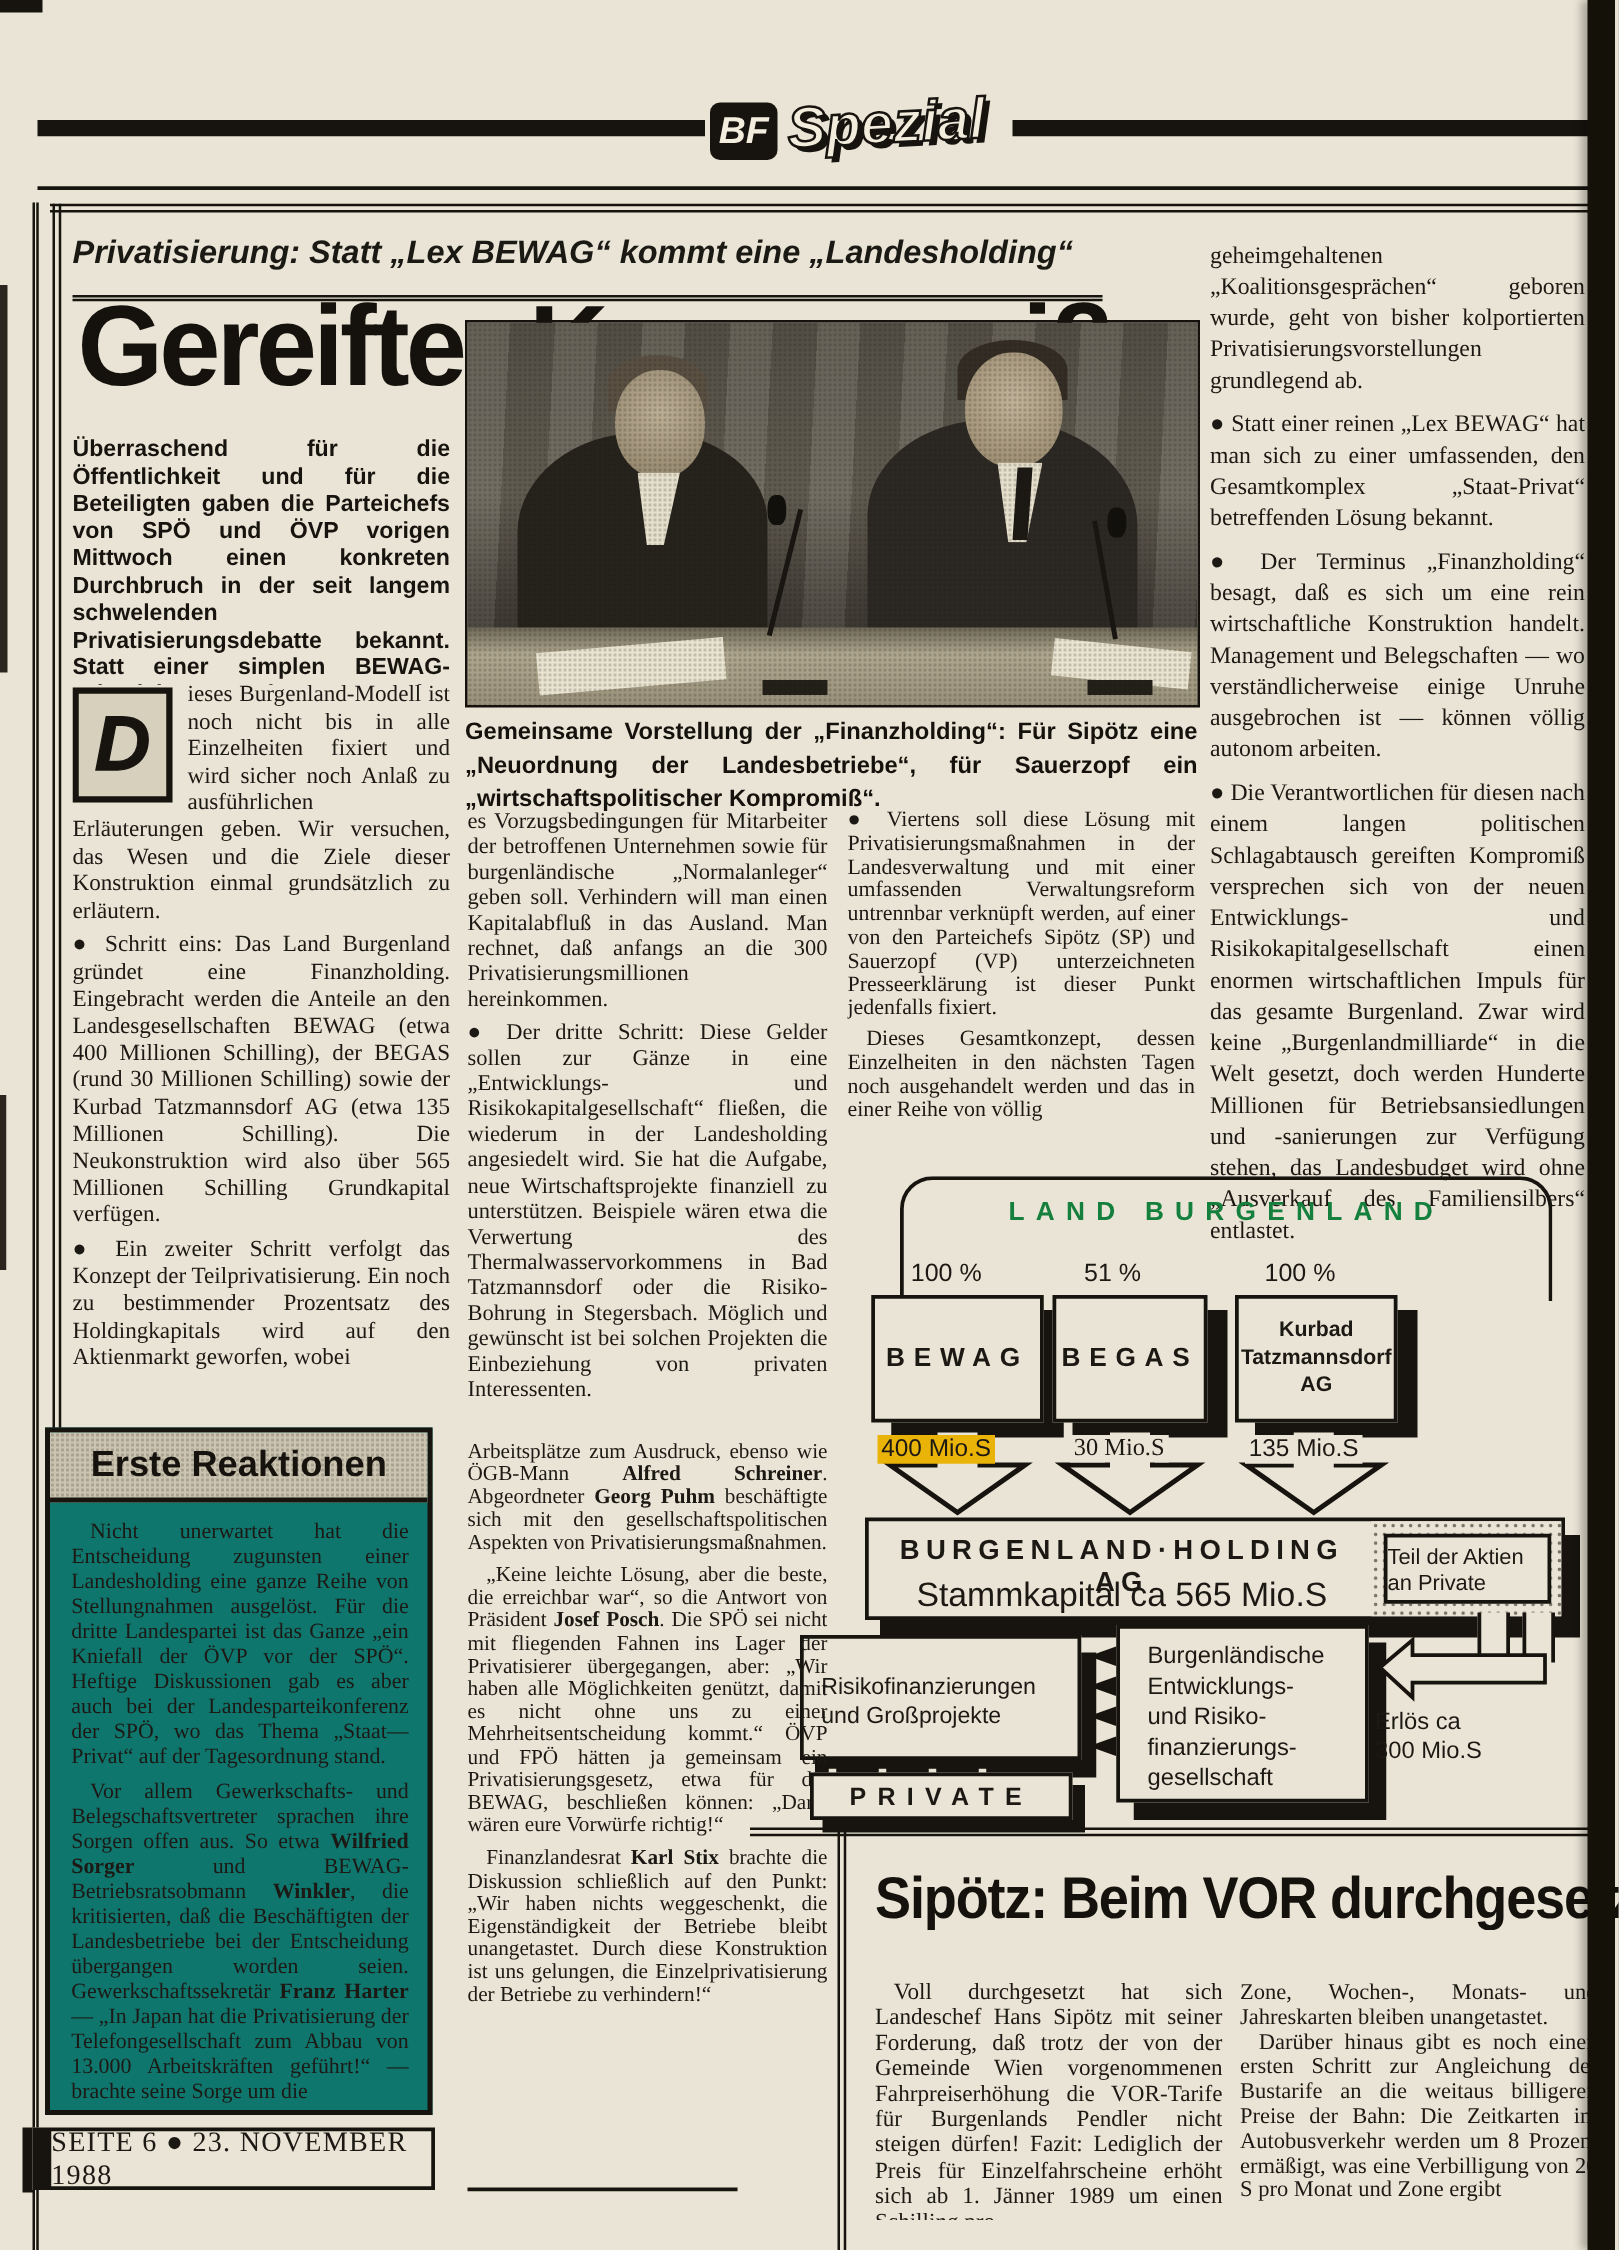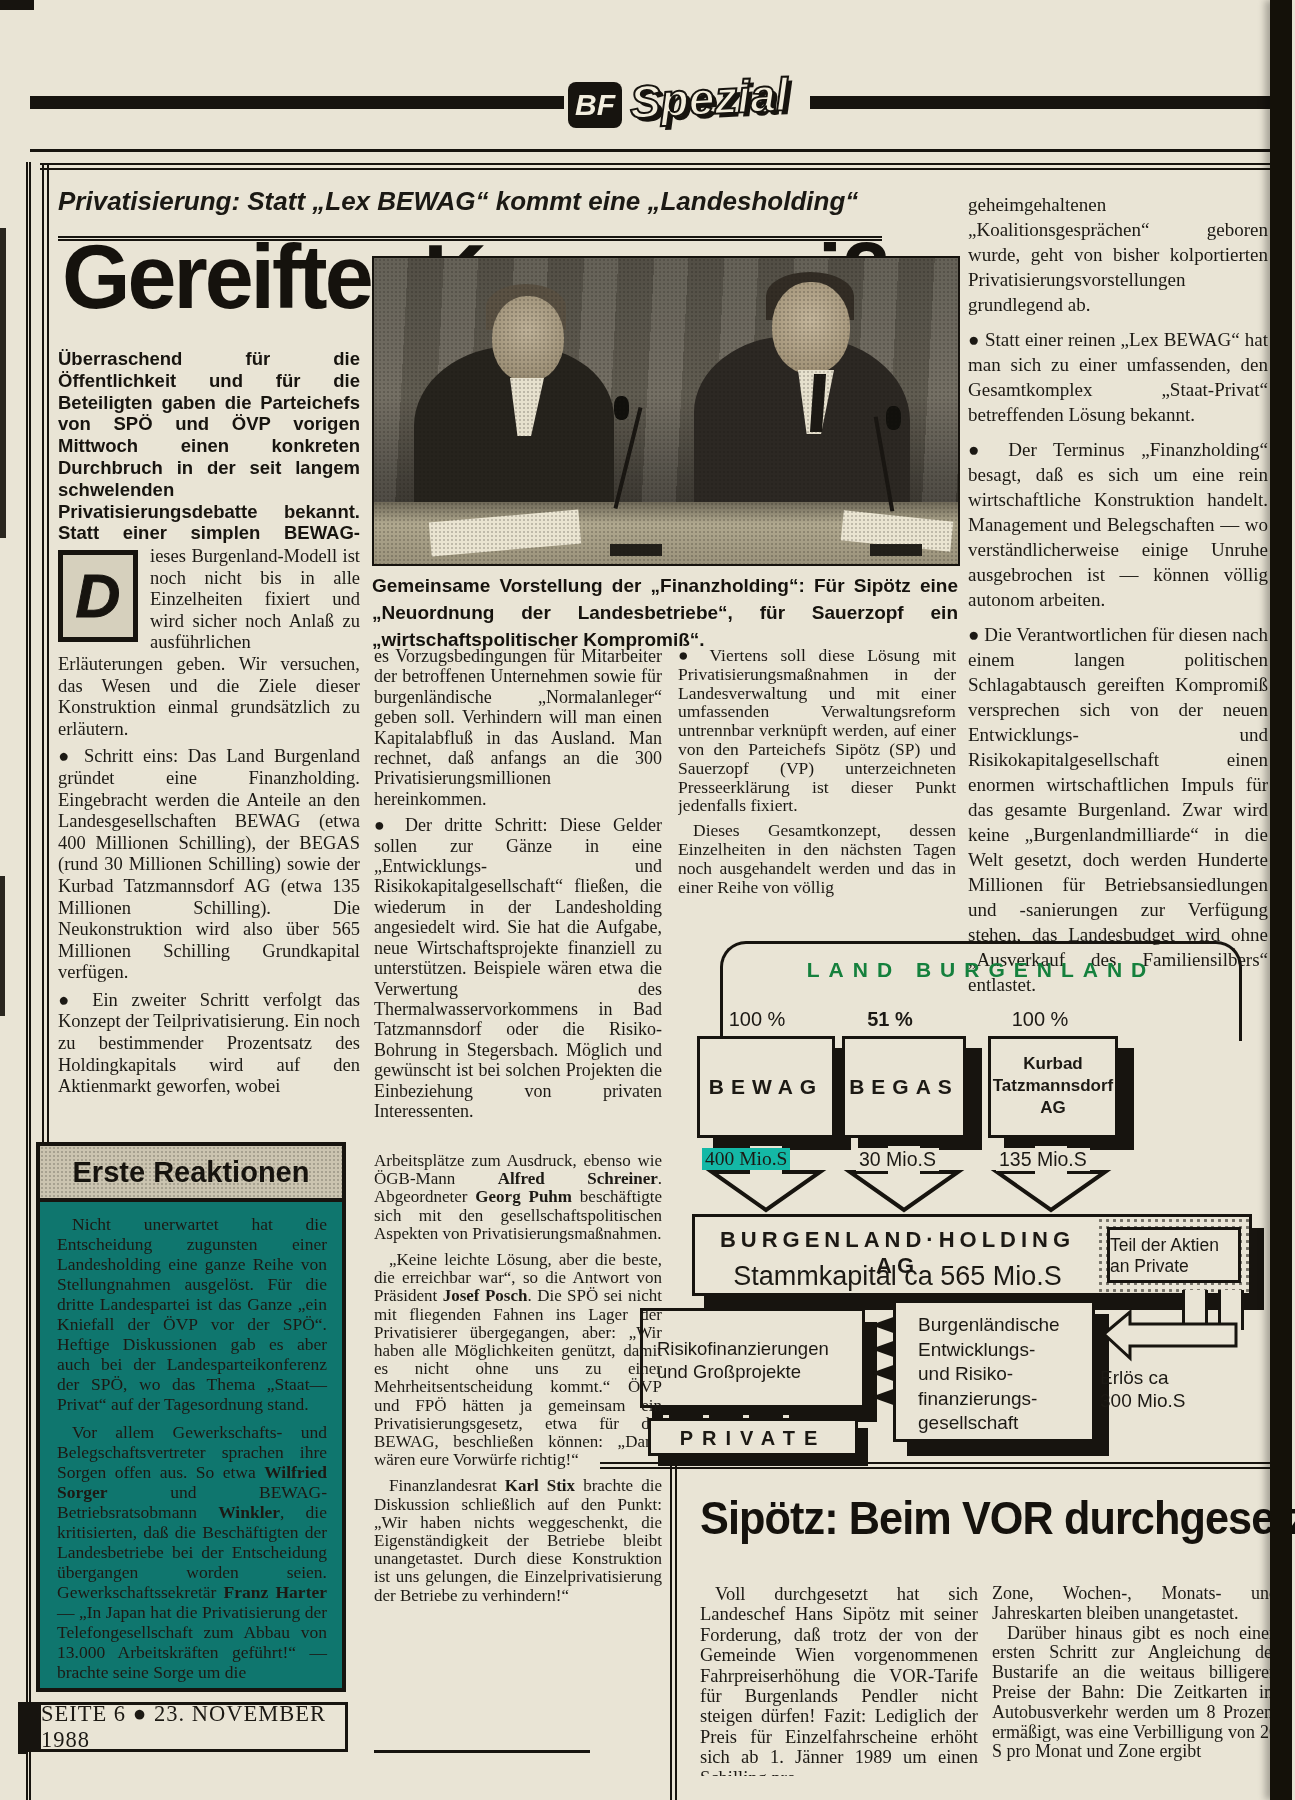--- a/index.html
+++ b/index.html
@@ -100,43 +100,43 @@
   <div class="abs col just" style="left:678px;top:646px;width:278px;height:292px;font-size:17.5px;line-height:18.8px;">
     <p style="margin-bottom:6px;">● Viertens soll diese Lösung mit Privatisierungsmaßnahmen in der Landesverwaltung und mit einer umfassenden Verwaltungsreform untrennbar verknüpft werden, auf einer von den Parteichefs Sipötz (SP) und Sauerzopf (VP) unterzeichneten Presseerklärung ist dieser Punkt jedenfalls fixiert.</p>
     <p class="ind">Dieses Gesamtkonzept, dessen Einzelheiten in den nächsten Tagen noch ausgehandelt werden und das in einer Reihe von völlig</p>
   </div>
 
   <div class="abs sans" style="left:720px;top:941px;width:522px;height:100px;border:3px solid #17140f;border-bottom:none;
        border-radius:26px 26px 0 0;box-sizing:border-box;text-align:center;">
     <div style="margin-top:14px;font-weight:bold;font-size:21px;letter-spacing:9px;color:#15803d;">LAND BURGENLAND</div>
   </div>
   <div class="abs sans" style="left:717px;top:1008px;width:80px;font-size:20px;text-align:center;">100 %</div>
-  <div class="abs sans" style="left:850px;top:1008px;width:80px;font-size:20px;text-align:center;font-weight:bold;">51 %</div>
+  <div class="abs sans" style="left:850px;top:1008px;width:80px;font-size:20px;text-align:center;">51 %</div>
   <div class="abs sans" style="left:1000px;top:1008px;width:80px;font-size:20px;text-align:center;">100 %</div>
 
   <div class="abs sans dbox" style="left:697px;top:1036px;width:138px;height:102px;box-shadow:16px 12px 0 #17140f;
        font-weight:bold;font-size:21px;letter-spacing:7px;text-align:center;line-height:96px;">BEWAG</div>
   <div class="abs sans dbox" style="left:842px;top:1036px;width:124px;height:102px;box-shadow:16px 12px 0 #17140f;
        font-weight:bold;font-size:21px;letter-spacing:7px;text-align:center;line-height:96px;">BEGAS</div>
   <div class="abs sans dbox pre" style="left:988px;top:1036px;width:130px;height:102px;box-shadow:16px 12px 0 #17140f;
        font-weight:bold;font-size:17px;line-height:22px;text-align:center;padding-top:14px;">Kurbad
 Tatzmannsdorf
 AG</div>
 
   <svg class="abs" style="left:696px;top:1142px;" width="140" height="72" viewBox="0 0 140 72">
     <path d="M52 2 L52 30 L16 30 L70 68 L124 30 L88 30 L88 2 Z" fill="#e9e4d5" stroke="#17140f" stroke-width="4"></path>
     </svg>
   <svg class="abs" style="left:834px;top:1142px;" width="140" height="72" viewBox="0 0 140 72">
     <path d="M52 2 L52 30 L16 30 L70 68 L124 30 L88 30 L88 2 Z" fill="#e9e4d5" stroke="#17140f" stroke-width="4"></path>
     </svg>
   <svg class="abs" style="left:981px;top:1142px;" width="140" height="72" viewBox="0 0 140 72">
     <path d="M52 2 L52 30 L16 30 L70 68 L124 30 L88 30 L88 2 Z" fill="#e9e4d5" stroke="#17140f" stroke-width="4"></path>
     </svg>
-  <div class="abs sans" style="left:702px;top:1148px;font-size:19.5px;background:#14b8a6;padding:0 3px;font-family:Liberation Serif, serif;">400 Mio.S</div>
-  <div class="abs sans" style="left:856px;top:1148px;font-size:19.5px;background:#e9e4d5;padding:0 3px;">30 Mio.S</div>
+  <div class="abs sans" style="left:702px;top:1148px;font-size:19.5px;background:#eab308;padding:0 3px;">400 Mio.S</div>
+  <div class="abs sans" style="left:856px;top:1148px;font-size:19.5px;background:#e9e4d5;padding:0 3px;font-family:Liberation Serif, serif;">30 Mio.S</div>
   <div class="abs sans" style="left:996px;top:1148px;font-size:19.5px;background:#e9e4d5;padding:0 3px;">135 Mio.S</div>
 
   <div class="abs dbox" style="left:692px;top:1214px;width:560px;height:82px;box-shadow:12px 14px 0 #17140f;">
     <div class="abs dots" style="right:0;top:0;bottom:0;width:152px;background-color:#e9e4d5;"></div>
     <div class="abs sans" style="left:0;top:10px;width:405px;text-align:center;font-weight:bold;font-size:22px;letter-spacing:5px;">BURGENLAND·HOLDING AG</div>
     <div class="abs sans" style="left:0;top:44px;width:405px;text-align:center;font-size:27px;">Stammkapital ca 565 Mio.S</div>
     <div class="abs sans dbox pre" style="right:8px;top:10px;width:134px;height:56px;font-size:17.5px;line-height:21px;padding-top:5px;">Teil der Aktien
 an Private</div>
   </div>
 

